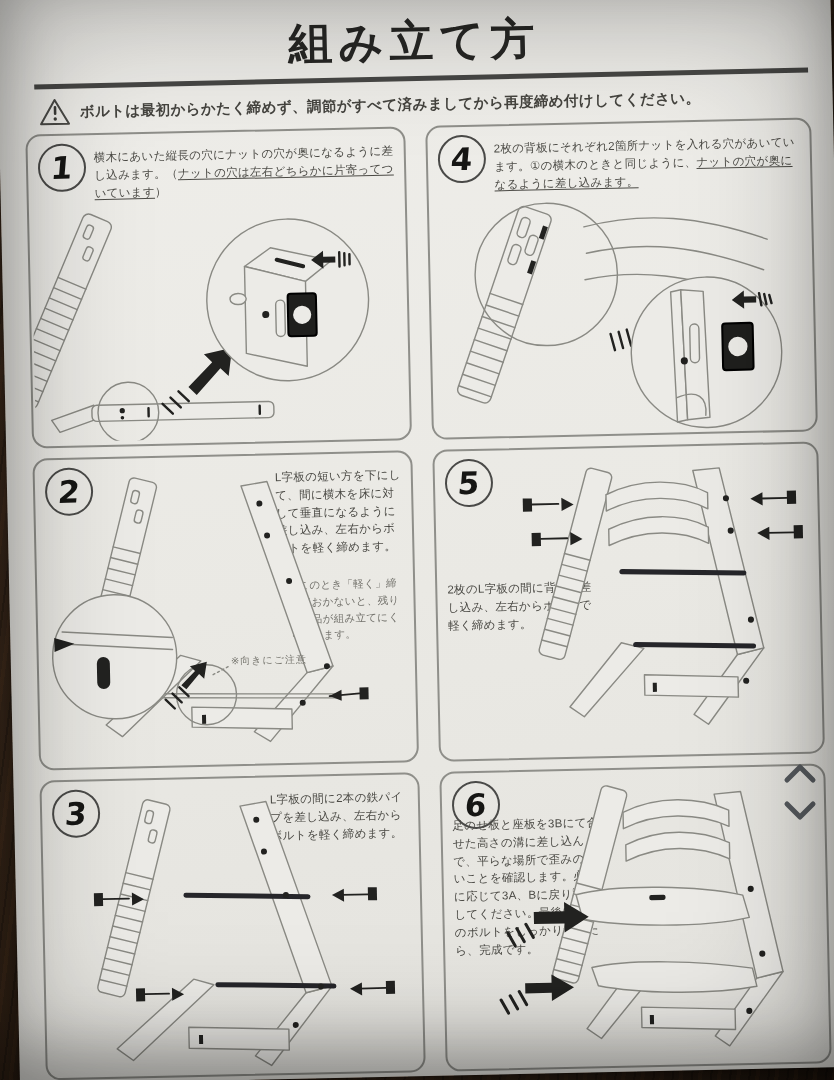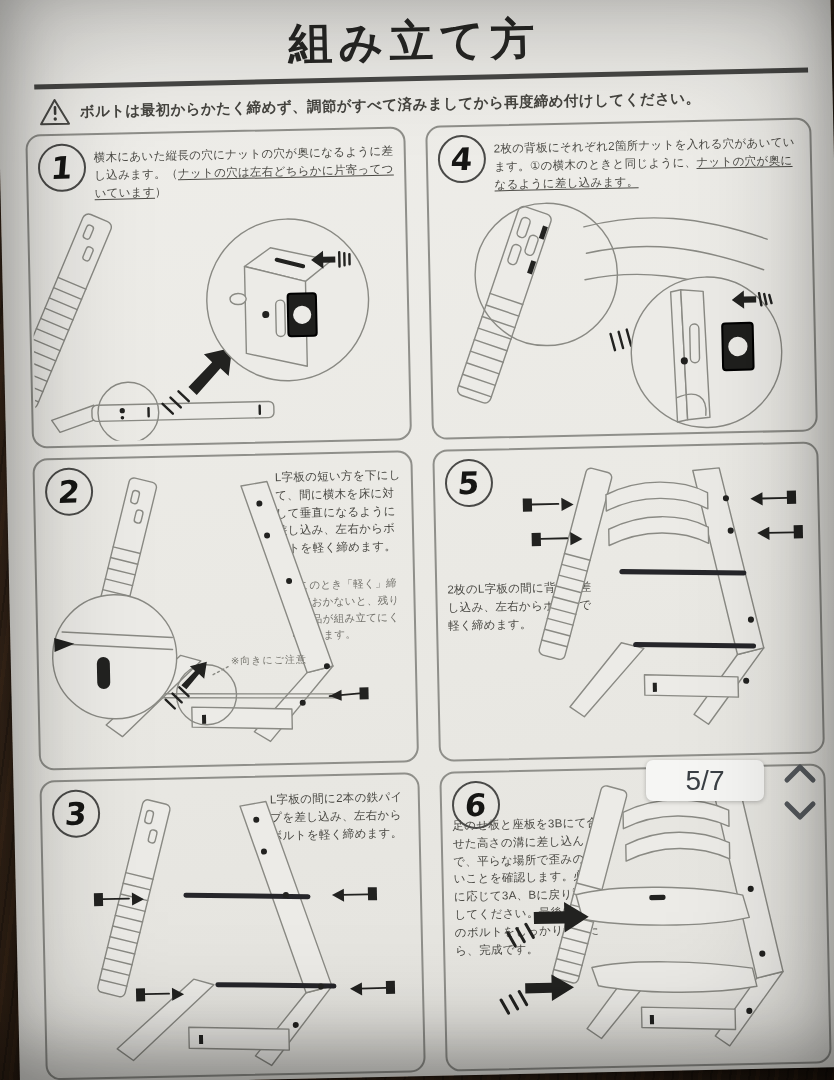--- a/index.html
+++ b/index.html
@@ -276,21 +276,20 @@
         <circle class="bk" cx="296" cy="238" r="3"></circle>
         <path class="hl" style="stroke-width:3" d="M60,156l7,13M69,152l7,13M78,148l7,13"></path>
         <polygon class="bk" points="86,136 116,136 116,127 140,142 116,157 116,148 86,148"></polygon>
         <path class="hl" style="stroke-width:3" d="M52,222l7,13M61,218l7,13M70,214l7,13"></path>
         <polygon class="bk" points="76,206 102,206 102,198 124,211 102,224 102,216 76,216"></polygon>
       </svg>
     </div>
 
   </div>
 
-  <div class="pill">5/7</div>
   <div class="chev" style="top:756px;">
     <svg width="36" height="28" viewBox="0 0 36 28">
       <polyline points="5,21 18,8 31,21" fill="none" stroke="#585c60" stroke-width="5" stroke-linecap="round" stroke-linejoin="round"></polyline>
     </svg>
   </div>
   <div class="chev" style="top:794px;">
     <svg width="36" height="28" viewBox="0 0 36 28">
       <polyline points="5,7 18,20 31,7" fill="none" stroke="#585c60" stroke-width="5" stroke-linecap="round" stroke-linejoin="round"></polyline>
     </svg>
   </div>

